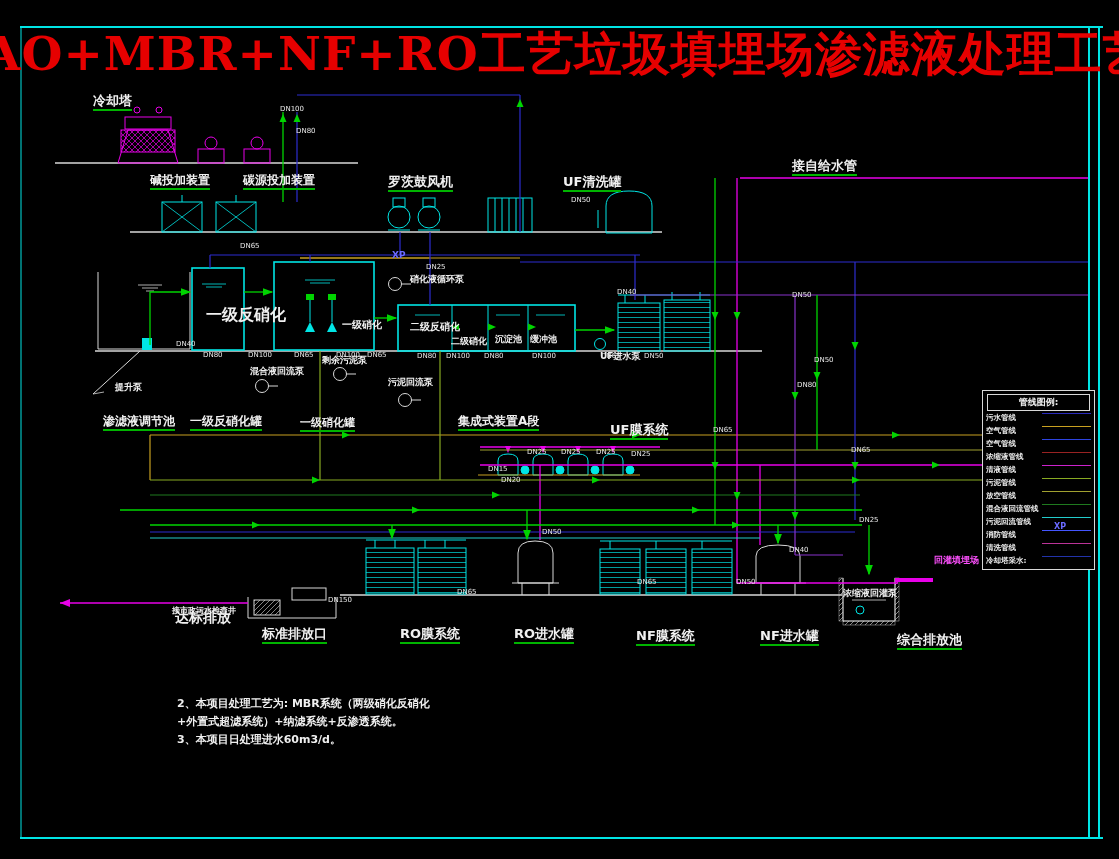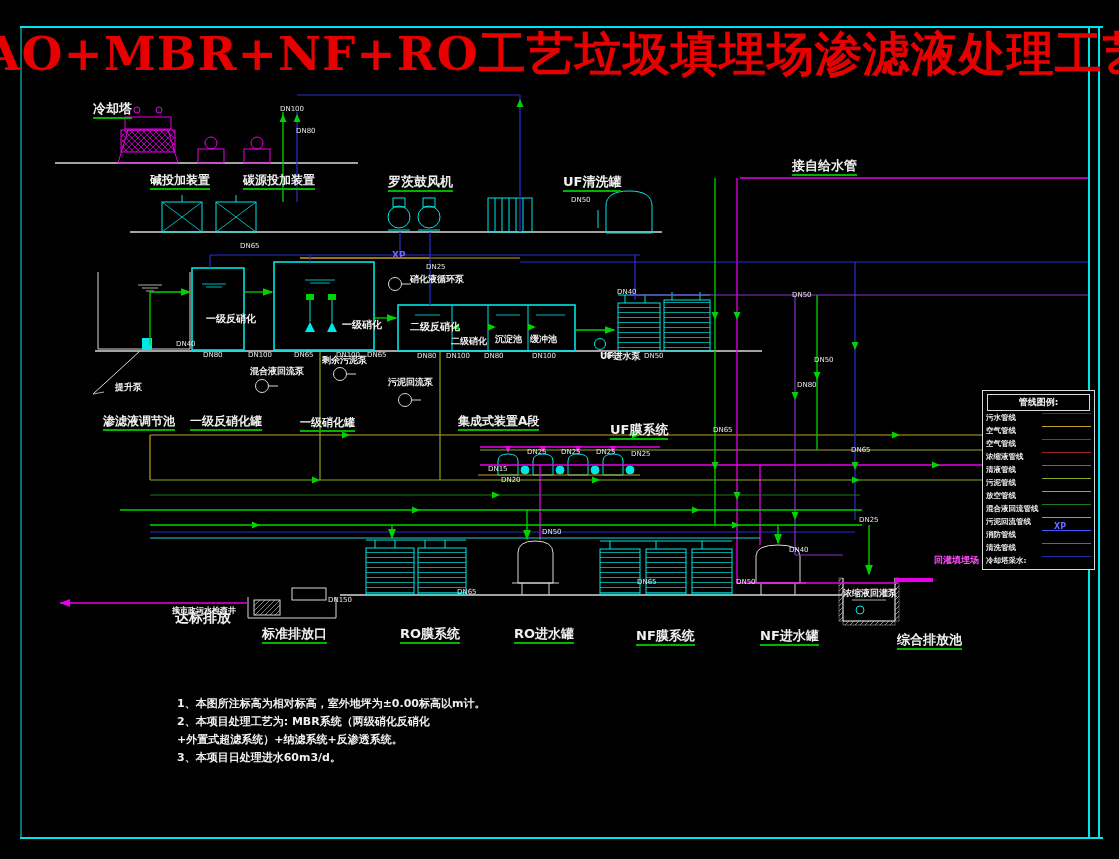--- a/index.html
+++ b/index.html
@@ -333,21 +333,21 @@
         <line x1="411" y1="400" x2="421" y2="400"></line>
       <circle cx="395" cy="284" r="6.5"></circle>
         <line x1="401" y1="284" x2="411" y2="284"></line>
       <circle cx="600" cy="344" r="5.5" stroke="#00e5e5"></circle>
     </g>
   </svg>
 
   <div class="title">AO+MBR+NF+RO工艺垃圾填埋场渗滤液处理工艺流程图</div>
 
   <div id="labels-layer">
-      <div class="lbl ul" style="left: 93px; top: 102px; font-size: 13px;">冷却塔</div>
+      <div class="lbl ul" style="left: 93px; top: 94px; font-size: 13px;">冷却塔</div>
       <div class="lbl ul" style="left: 150px; top: 174px; font-size: 12px;">碱投加装置</div>
       <div class="lbl ul" style="left: 243px; top: 174px; font-size: 12px;">碳源投加装置</div>
       <div class="lbl ul" style="left: 388px; top: 175px; font-size: 13px;">罗茨鼓风机</div>
       <div class="lbl ul" style="left: 563px; top: 175px; font-size: 13px;">UF清洗罐</div>
       <div class="lbl ul" style="left: 792px; top: 159px; font-size: 13px;">接自给水管</div>
       <div class="lbl ul" style="left: 103px; top: 415px; font-size: 12px;">渗滤液调节池</div>
       <div class="lbl ul" style="left: 190px; top: 415px; font-size: 12px;">一级反硝化罐</div>
       <div class="lbl ul" style="left: 300px; top: 417px; font-size: 11px;">一级硝化罐</div>
       <div class="lbl ul" style="left: 458px; top: 415px; font-size: 12px;">集成式装置A段</div>
       <div class="lbl ul" style="left: 610px; top: 423px; font-size: 13px;">UF膜系统</div>
@@ -359,21 +359,21 @@
       <div class="lbl ul" style="left: 897px; top: 633px; font-size: 13px;">综合排放池</div>
       <div class="lbl" style="left: 175px; top: 610px; font-size: 14px;">达标排放</div>
       <div class="lbl" style="left: 172px; top: 607px; font-size: 8px; text-align: center;">接市政污水检查井</div>
       <div class="lbl" style="left: 115px; top: 383px; font-size: 9px;">提升泵</div>
       <div class="lbl" style="left: 250px; top: 367px; font-size: 9px;">混合液回流泵</div>
       <div class="lbl" style="left: 322px; top: 356px; font-size: 9px;">剩余污泥泵</div>
       <div class="lbl" style="left: 388px; top: 378px; font-size: 9px;">污泥回流泵</div>
       <div class="lbl" style="left: 410px; top: 275px; font-size: 9px;">硝化液循环泵</div>
       <div class="lbl" style="left: 600px; top: 352px; font-size: 9px;">UF进水泵</div>
       <div class="lbl" style="left: 843px; top: 589px; font-size: 9px;">浓缩液回灌泵</div>
-      <div class="lbl" style="left: 206px; top: 314px; font-size: 10px;">一级反硝化</div>
+      <div class="lbl" style="left: 206px; top: 307px; font-size: 16px;">一级反硝化</div>
       <div class="lbl" style="left: 342px; top: 320px; font-size: 10px;">一级硝化</div>
       <div class="lbl" style="left: 410px; top: 322px; font-size: 10px;">二级反硝化</div>
       <div class="lbl" style="left: 451px; top: 337px; font-size: 9px;">二级硝化</div>
       <div class="lbl" style="left: 495px; top: 335px; font-size: 9px;">沉淀池</div>
       <div class="lbl" style="left: 530px; top: 335px; font-size: 9px;">缓冲池</div>
       <div class="lbl" style="left: 934px; top: 556px; font-size: 9px; color: rgb(255, 80, 255);">回灌填埋场</div>
       <div class="lbl" style="left: 392px; top: 251px; font-size: 9px; color: rgb(106, 106, 255);">XP</div>
     </div>
   <div id="dn-layer">
       <div class="dn" style="left: 240px; top: 243px;">DN65</div>
@@ -465,20 +465,19 @@
         </div>
         <div class="legend-row">
           <span class="legend-name">冷却塔采水:</span>
           <span class="legend-line" style="border-top-color: rgb(34, 51, 170);"></span>
         </div>
       </div>
   </div>
 
   <div class="notes">
     <div id="notes-lines">
-        <div>1、本图所注标高为相对标高，室外地坪为±0.00标高以m计。</div>
         <div>2、本项目处理工艺为: MBR系统（两级硝化反硝化</div>
         <div>+外置式超滤系统）+纳滤系统+反渗透系统。</div>
         <div>3、本项目日处理进水60m3/d。</div>
       </div>
   </div>
 
 </div>
 
 </body></html>

